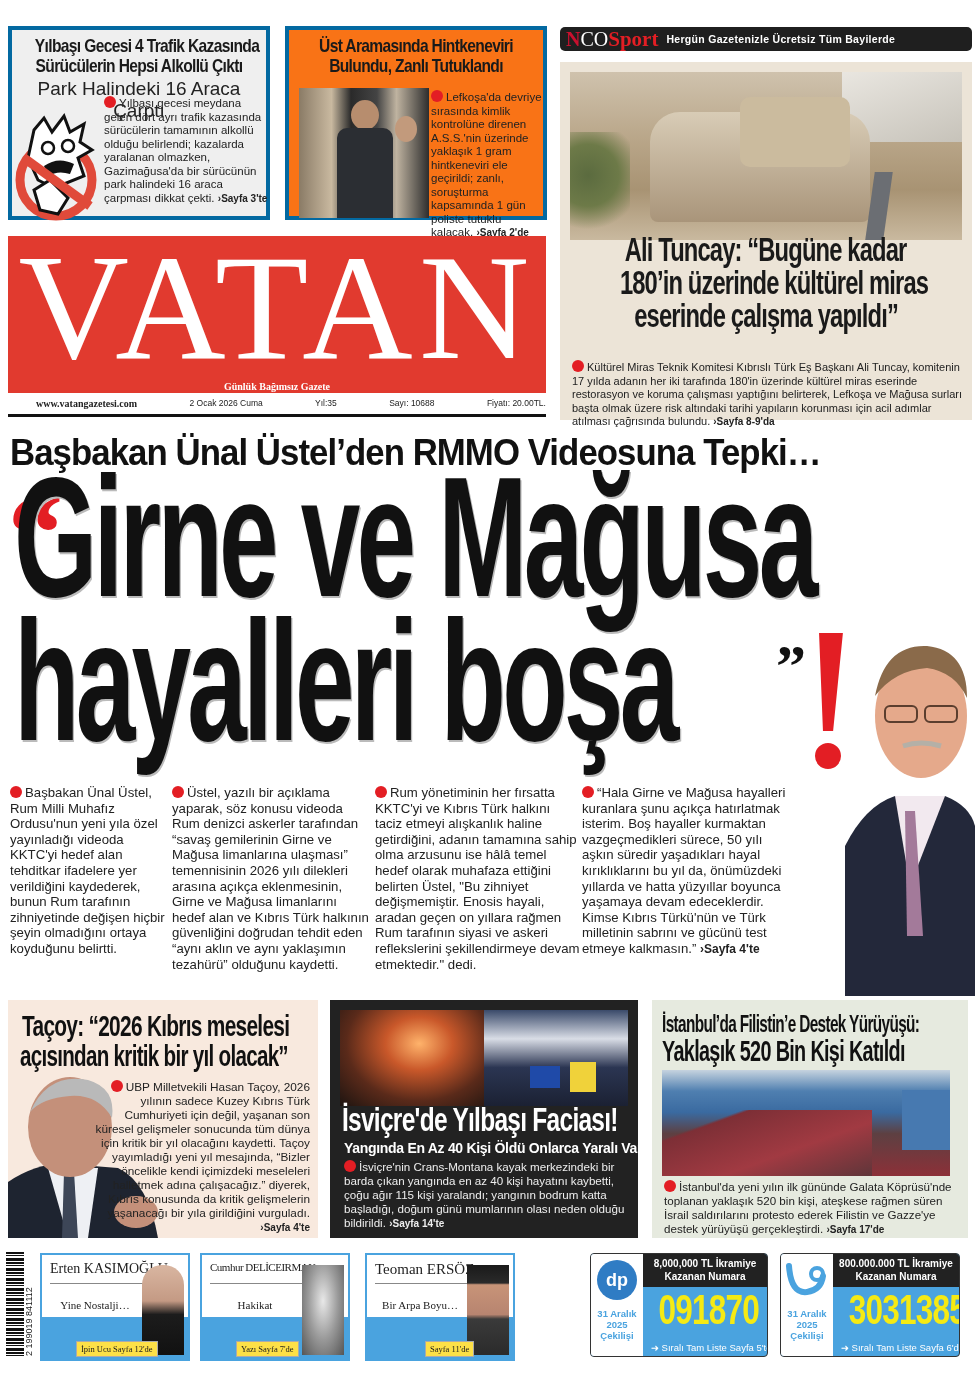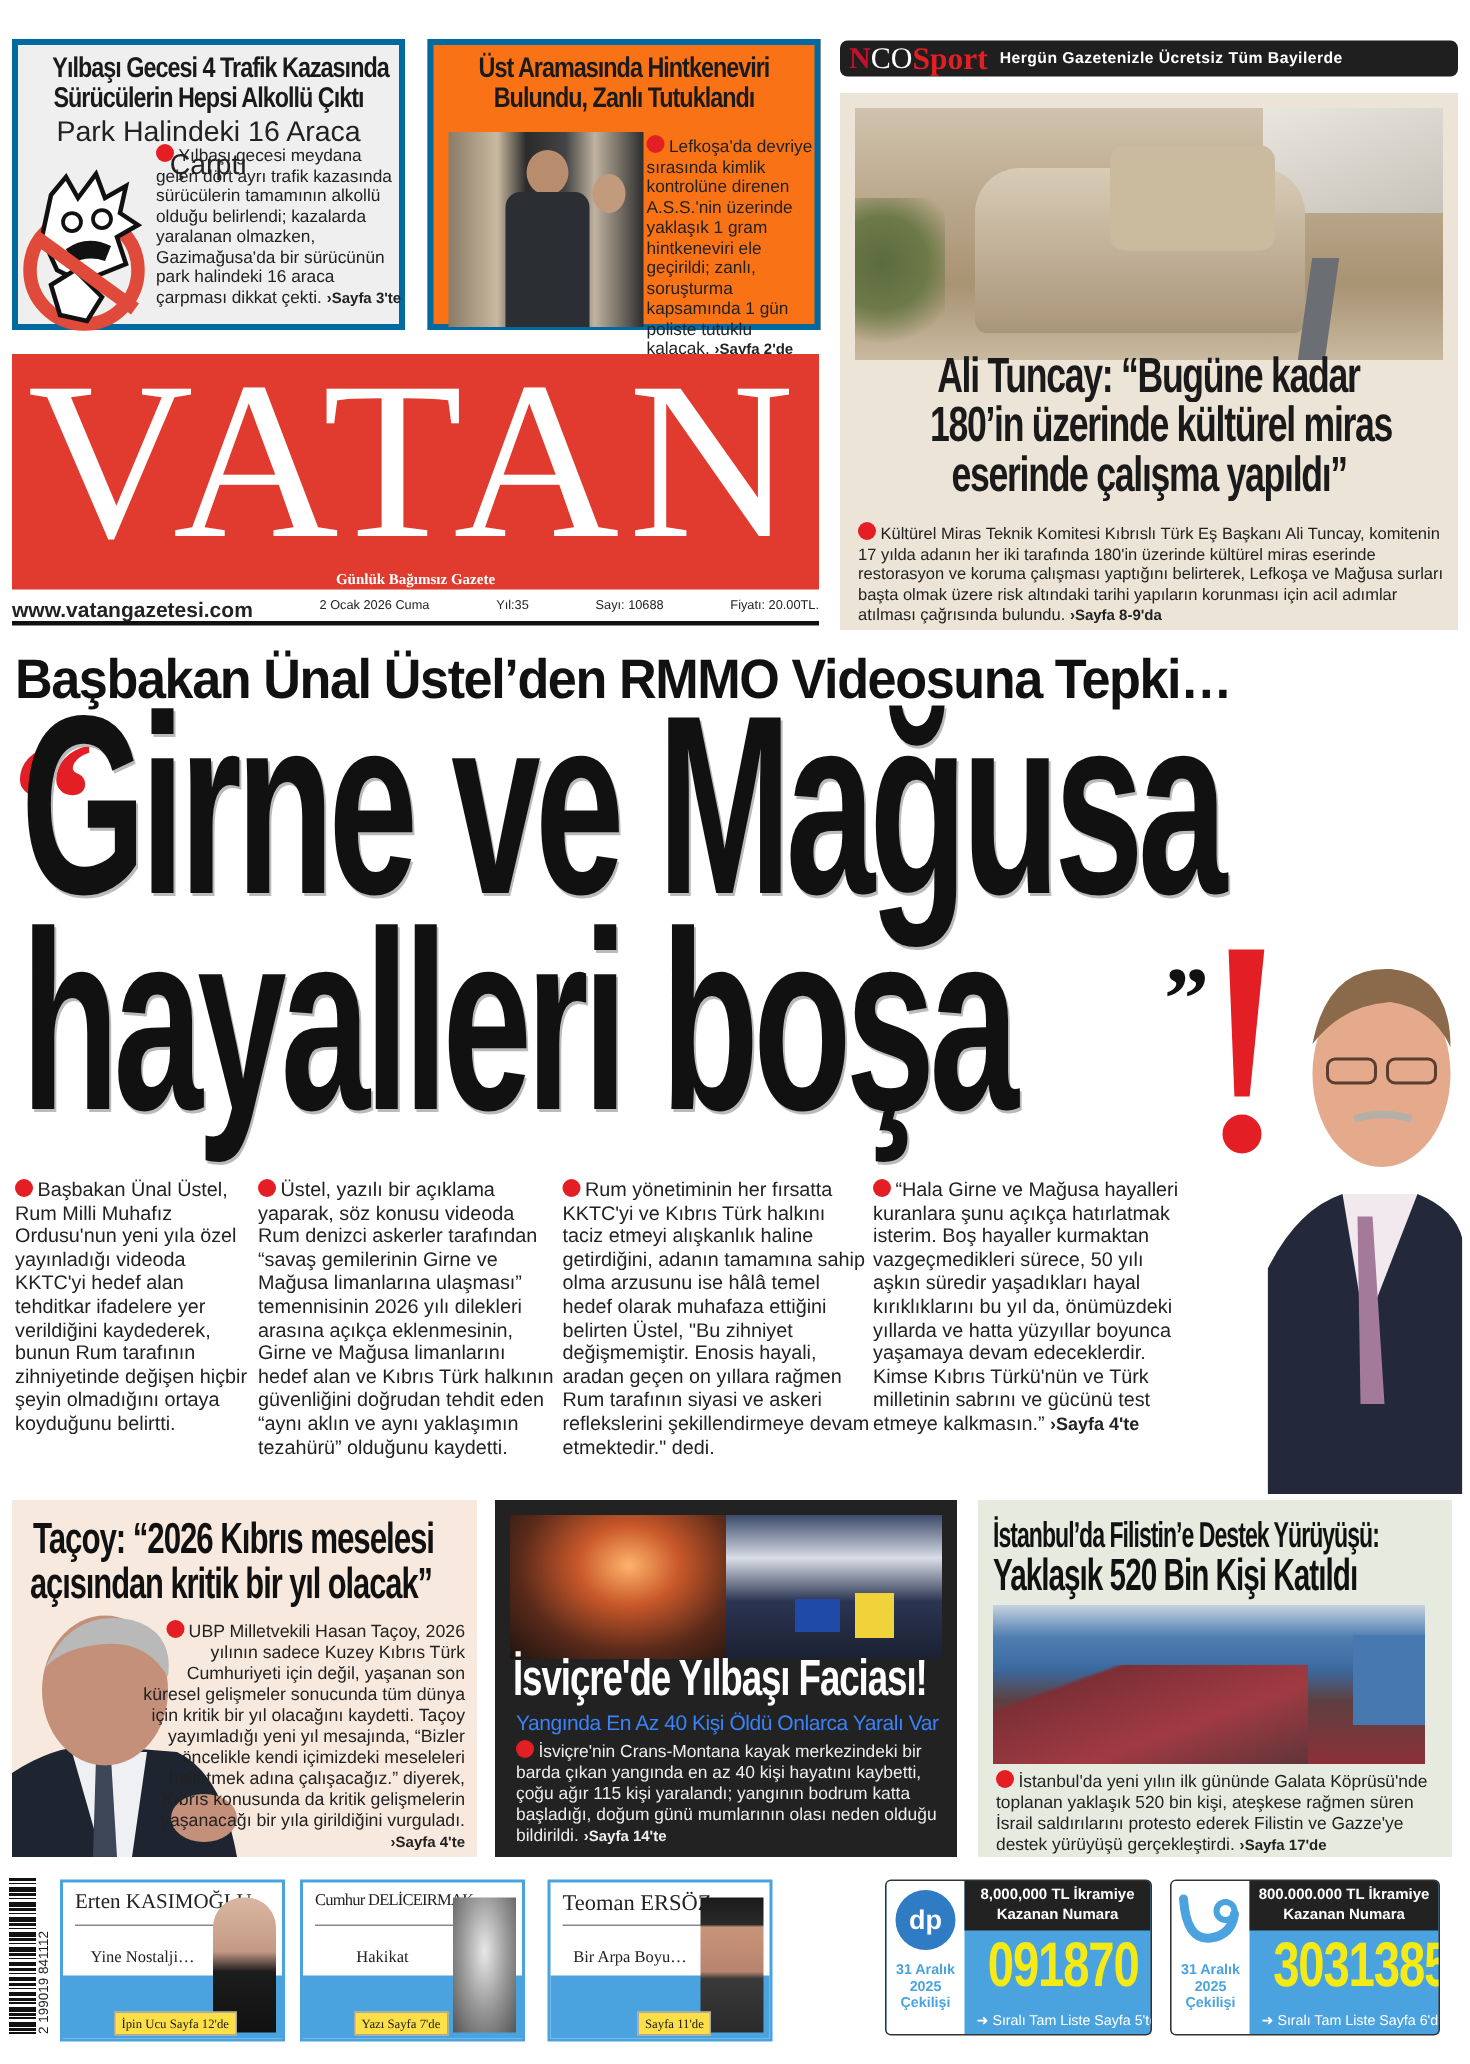--- a/index.html
+++ b/index.html
@@ -25,28 +25,28 @@
 
   
   .heritage { left: 560px; top: 62px; width: 412px; height: 358px; background: #ece4d7; }
   .her-photo { position: absolute; left: 10px; top: 10px; width: 392px; height: 168px; overflow: hidden;
     background: linear-gradient(180deg, #cfc2ad 0%, #b9a689 40%, #a89373 70%, #c9b99f 100%); }
   .her-fort { position: absolute; left: 80px; top: 40px; width: 220px; height: 110px; background: linear-gradient(180deg, #d8ccb6, #a9957a); border-radius: 30px 30px 8px 8px; }
   .her-fort2 { position: absolute; left: 170px; top: 25px; width: 110px; height: 70px; background: #cbbb9e; border-radius: 10px; }
   .her-town { position: absolute; right: 0; top: 0; width: 120px; height: 70px; background: linear-gradient(160deg, #e9e6e0, #c7c3ba); }
   .her-trees { position: absolute; left: 0; top: 60px; width: 60px; height: 108px; background: radial-gradient(circle at 30% 40%, #5b6b3f 0, #6d7a48 40%, transparent 70%); }
   .her-head { position: absolute; left: 0; width: 412px; text-align: center; font-weight: bold; font-size: 33px; line-height: 32px; letter-spacing: -1.2px; color: #1a1a1a; }
-  .her-body { position: absolute; left: 12px; top: 286px; width: 392px; font-size: 11px; line-height: 13.6px; color: #222; }
+  .her-body { position: absolute; left: 12px; top: 298px; width: 392px; font-size: 11px; line-height: 13.6px; color: #222; }
 
   
   .masthead { left: 8px; top: 236px; width: 538px; height: 157px; background: #e13a2f; }
   .vatan { position: absolute; left: 0; top: -4px; width: 538px; text-align: center; font-family: "Liberation Serif", "DejaVu Serif", serif; color: #fff; font-size: 150px; line-height: 150px; letter-spacing: 6px; transform: scaleX(1.02); }
   .tagline { position: absolute; left: 0; bottom: 1px; width: 538px; text-align: center; font-family: "Liberation Serif", serif; color: #fff; font-weight: bold; font-size: 10px; }
   .infobar { left: 8px; top: 398px; width: 538px; height: 14px; display: flex; justify-content: space-between; font-size: 8.5px; color: #222; }
-  .infobar .site { font-family: Liberation Sans, sans-serif; font-weight: bold; font-size: 14px; }
+  .infobar .site { font-family: Liberation Serif, serif; font-weight: bold; font-size: 10px; margin-left: 28px; }
   .rule { left: 8px; top: 414px; width: 538px; height: 3px; background: #111; }
 
   
   .kicker { left: 10px; top: 432px; font-weight: bold; font-size: 37px; letter-spacing: -1px; color: #111; white-space: nowrap; transform: scaleX(0.94); transform-origin: left top; }
   .big { font-family: "Liberation Sans", sans-serif; font-weight: bold; color: #111; white-space: nowrap; letter-spacing: -6px;
     text-shadow: 2px 2px 0 #bbb; transform-origin: left top; }
   .big1 { left: 14px; top: 452px; font-size: 170px; line-height: 170px; transform: scaleX(0.63) scaleY(1); }
   .big2 { left: 14px; top: 596px; font-size: 170px; line-height: 170px; transform: scaleX(0.63); }
   .q-open { left: 8px; top: 478px; color: #e31e24; font-size: 110px; font-weight: bold; font-family: "Liberation Serif", serif; line-height: 110px; }
   .excl { left: 812px; top: 628px; width: 34px; height: 150px; }
@@ -213,21 +213,21 @@
 </div>
 
 <div class="abs swiss">
   <div class="abs" style="left:10px; top:10px; width:288px; height:96px; overflow:hidden;">
     <div style="position:absolute; left:0; top:0; width:144px; height:96px; background:radial-gradient(ellipse at 55% 35%, #ffb36b 0%, #c9582a 30%, #5a2a1a 65%, #1d1410 100%);"></div>
     <div style="position:absolute; left:144px; top:0; width:144px; height:96px; background:linear-gradient(180deg,#3a4a6a 0%,#d9dde6 30%,#2b3552 60%,#1b2133 100%);"></div>
     <div style="position:absolute; left:230px; top:52px; width:26px; height:30px; background:#f0d23a;"></div>
     <div style="position:absolute; left:190px; top:56px; width:30px; height:22px; background:#1f4aa8;"></div>
   </div>
   <div class="abs sec-head" style="left:12px; top:100px; font-size:34px; color:#fff; transform:scaleX(0.72);">İsviçre'de Yılbaşı Faciası!</div>
-  <div class="abs" style="left:14px; top:140px; font-size:14px; color:#3b82f6; white-space:nowrap; letter-spacing:-0.3px;">Yangında En Az 40 Kişi Öldü Onlarca Yaralı Var</div>
+  <div class="abs" style="left:14px; top:140px; font-size:14px; color:#ffffff; white-space:nowrap; letter-spacing:-0.3px;font-weight:bold;">Yangında En Az 40 Kişi Öldü Onlarca Yaralı Var</div>
   <div class="abs" style="left:14px; top:160px; width:286px; font-size:11.6px; line-height:14px; color:#eee;">
     <span class="dot"></span><span>İsviçre'nin Crans-Montana kayak merkezindeki bir barda çıkan yangında en az 40 kişi hayatını kaybetti, çoğu ağır 115 kişi yaralandı; yangının bodrum katta başladığı, doğum günü mumlarının olası neden olduğu bildirildi.</span>
     <span class="ref">Sayfa 14'te</span>
   </div>
 </div>
 
 <div class="abs ist">
   <div class="abs sec-head" style="left:10px; top:10px; font-size:24px; transform:scaleX(0.64);">İstanbul’da Filistin’e Destek Yürüyüşü:</div>
   <div class="abs sec-head" style="left:10px; top:34px; font-size:30px; transform:scaleX(0.66);">Yaklaşık 520 Bin Kişi Katıldı</div>
   <div class="abs" style="left:10px; top:70px; width:288px; height:106px; overflow:hidden; background:linear-gradient(180deg,#c6d3df 0%,#4f7fb0 20%,#3a6aa0 40%,#5d4042 60%,#8c3038 100%);">

